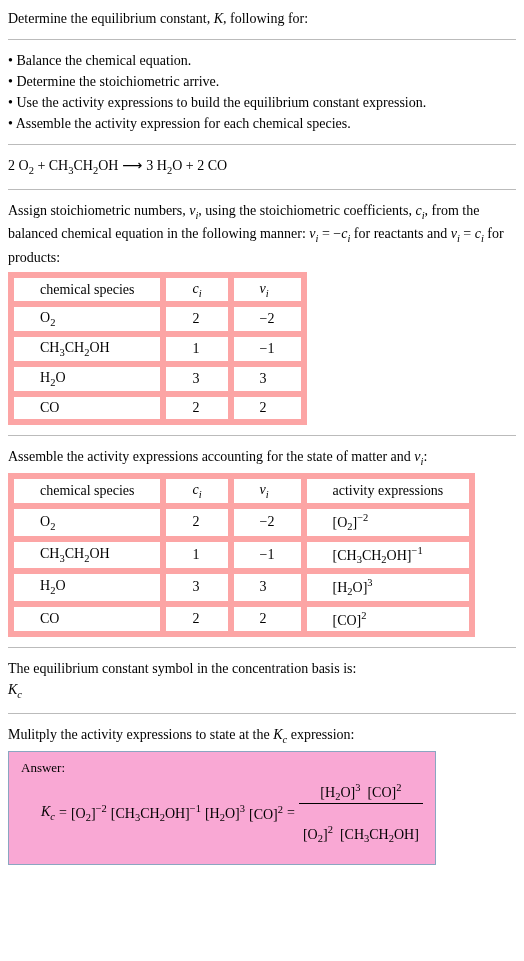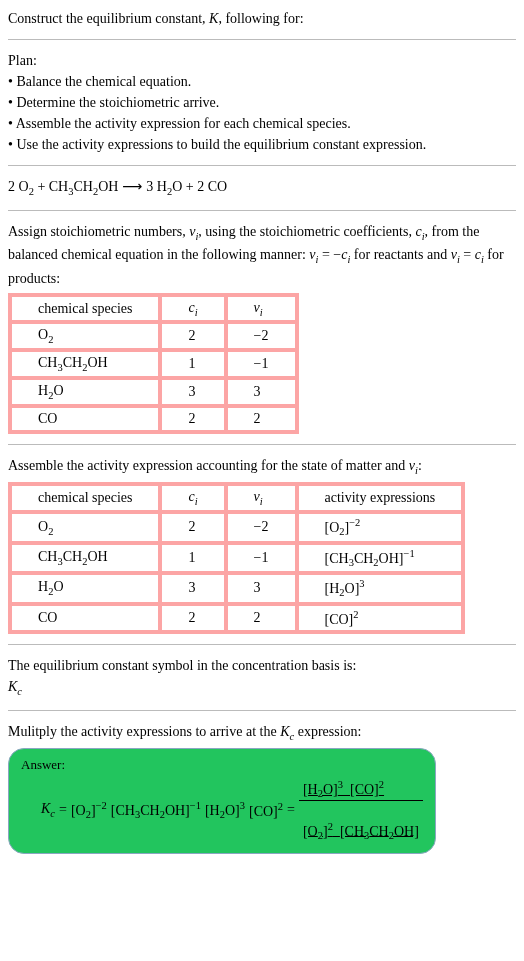--- a/index.html
+++ b/index.html
@@ -24,46 +24,45 @@
     line-height: 1.5;
   }
   sub { font-size: 0.75em; vertical-align: sub; }
   sup { font-size: 0.75em; vertical-align: super; }
   .arrow { font-family: sans-serif; }
   table.data {
     border-collapse: collapse;
     margin-top: 4px;
   }
   table.data th, table.data td {
-    border: 4px solid #fca5a5;
+    border: 6px solid #fca5a5;
     padding: 3px 26px;
     text-align: left;
     font-weight: normal;
     font-size: 14px;
   }
   table.data th {
     background: #fff;
   }
   .answer-box {
     border: 1px solid #8aa6c1;
-    background: #22c55e;
-    border-radius: 16px;
-    padding: 8px 12px 12px 12px;
+    background: #f9a8d4;
+    border-radius: 0;
+    padding: 8px 12px 20px 12px;
     display: inline-block;
     margin-top: 4px;
   }
   .answer-label {
     font-size: 13px;
     margin-bottom: 6px;
   }
   .frac {
     display: inline-block;
     vertical-align: middle;
-    text-align: left;
-    text-decoration: underline;
+    text-align: center;
   }
   .frac .num {
     display: block;
     border-bottom: 1px solid #000;
     padding: 0 4px;
   }
   .frac .den {
     display: block;
     padding: 0 4px;
     margin-top: 20px;
@@ -74,32 +73,31 @@
     align-items: center;
     gap: 4px;
     flex-wrap: nowrap;
   }
 </style>
 </head>
 <body>
 
 <div class="section">
   <div class="line">
-    <span>Construct the equilibrium constant, </span><span class="ital">K</span><span>, following for:</span>
-  </div>
-</div>
-
-<hr class="sep">
-
-<div class="section">
-  <div class="line">Plan:</div>
+    <span>Determine the equilibrium constant, </span><span class="ital">K</span><span>, following for:</span>
+  </div>
+</div>
+
+<hr class="sep">
+
+<div class="section">
   <div class="line">• Balance the chemical equation.</div>
   <div class="line">• Determine the stoichiometric arrive.</div>
+  <div class="line">• Use the activity expressions to build the equilibrium constant expression.</div>
   <div class="line">• Assemble the activity expression for each chemical species.</div>
-  <div class="line">• Use the activity expressions to build the equilibrium constant expression.</div>
 </div>
 
 <hr class="sep">
 
 <div class="section">
   <div class="line">
     <span>2 </span><span><span>O</span><sub>2</sub></span><span> + </span><span><span>CH</span><sub>3</sub><span>CH</span><sub>2</sub><span>OH</span></span><span class="arrow"> ⟶ </span><span>3 </span><span><span>H</span><sub>2</sub><span>O</span></span><span> + </span><span>2 </span><span>CO</span>
   </div>
 </div>
 
@@ -137,21 +135,21 @@
       <td>2</td>
     </tr>
   </tbody>
     </table>
 </div>
 
 <hr class="sep">
 
 <div class="section">
   <div class="line">
-    <span>Assemble the activity expression accounting for the state of matter and </span><span class="ital">ν</span><sub class="ital">i</sub><span>:</span>
+    <span>Assemble the activity expressions accounting for the state of matter and </span><span class="ital">ν</span><sub class="ital">i</sub><span>:</span>
   </div>
   <table class="data">
     <tbody>
         <tr>
       <th>chemical species</th>
       <th><span class="ital">c</span><sub class="ital">i</sub></th>
       <th><span class="ital">ν</span><sub class="ital">i</sub></th>
       <th>activity expressions</th>
     </tr>
     <tr>
@@ -186,21 +184,21 @@
 
 <div class="section">
   <div class="line">The equilibrium constant symbol in the concentration basis is:</div>
   <div class="line"><span class="ital">K</span><sub class="ital">c</sub></div>
 </div>
 
 <hr class="sep">
 
 <div class="section">
   <div class="line">
-    <span>Mulitply the activity expressions to arrive at the </span><span class="ital">K</span><sub class="ital">c</sub><span> expression:</span>
+    <span>Mulitply the activity expressions to state at the </span><span class="ital">K</span><sub class="ital">c</sub><span> expression:</span>
   </div>
 
   <div class="answer-box">
     <div class="answer-label">Answer:</div>
     <div class="eqrow" style="padding-left:20px;">
       <span><span class="ital">K</span><sub class="ital">c</sub></span>
       <span> = </span>
       <span><span>[O</span><sub>2</sub><span>]</span><sup>−2</sup></span>
       <span><span>[CH</span><sub>3</sub><span>CH</span><sub>2</sub><span>OH]</span><sup>−1</sup></span>
       <span><span>[H</span><sub>2</sub><span>O]</span><sup>3</sup></span>

